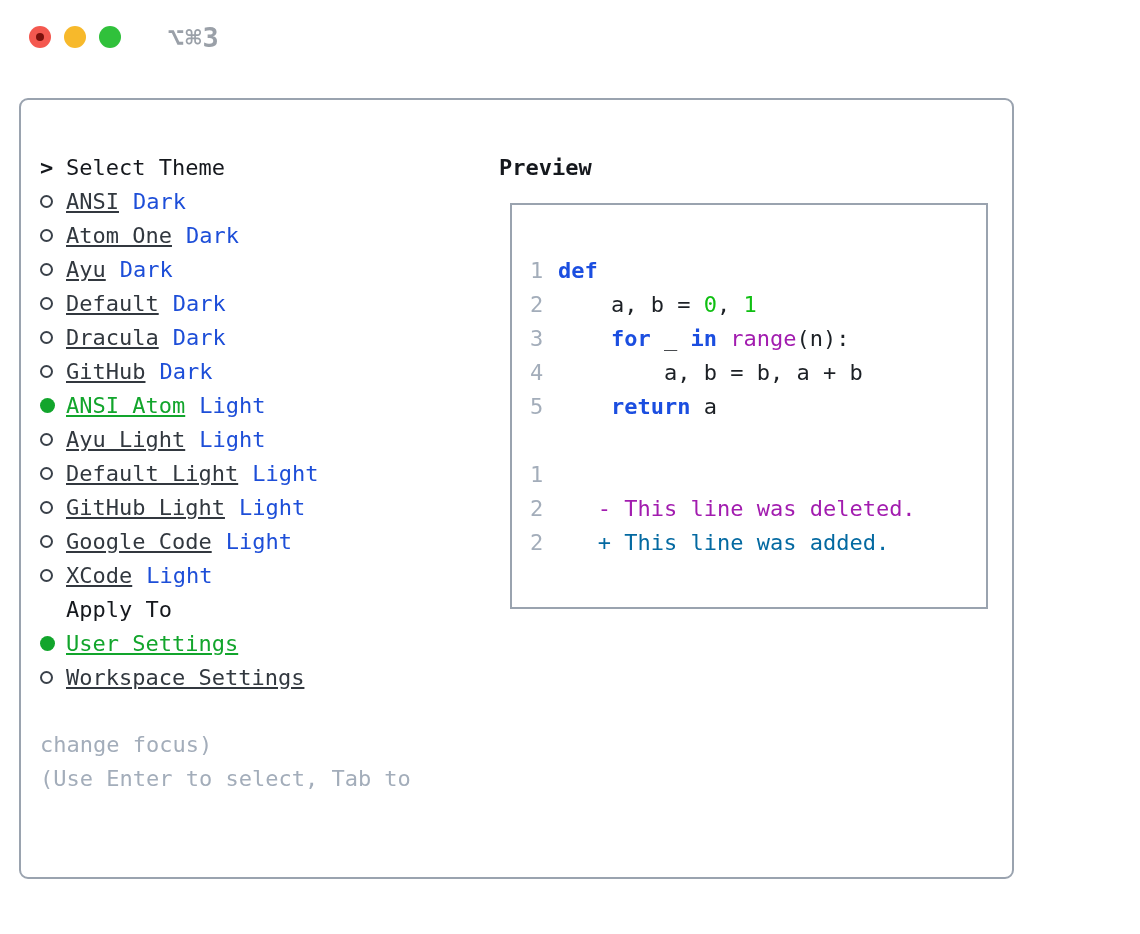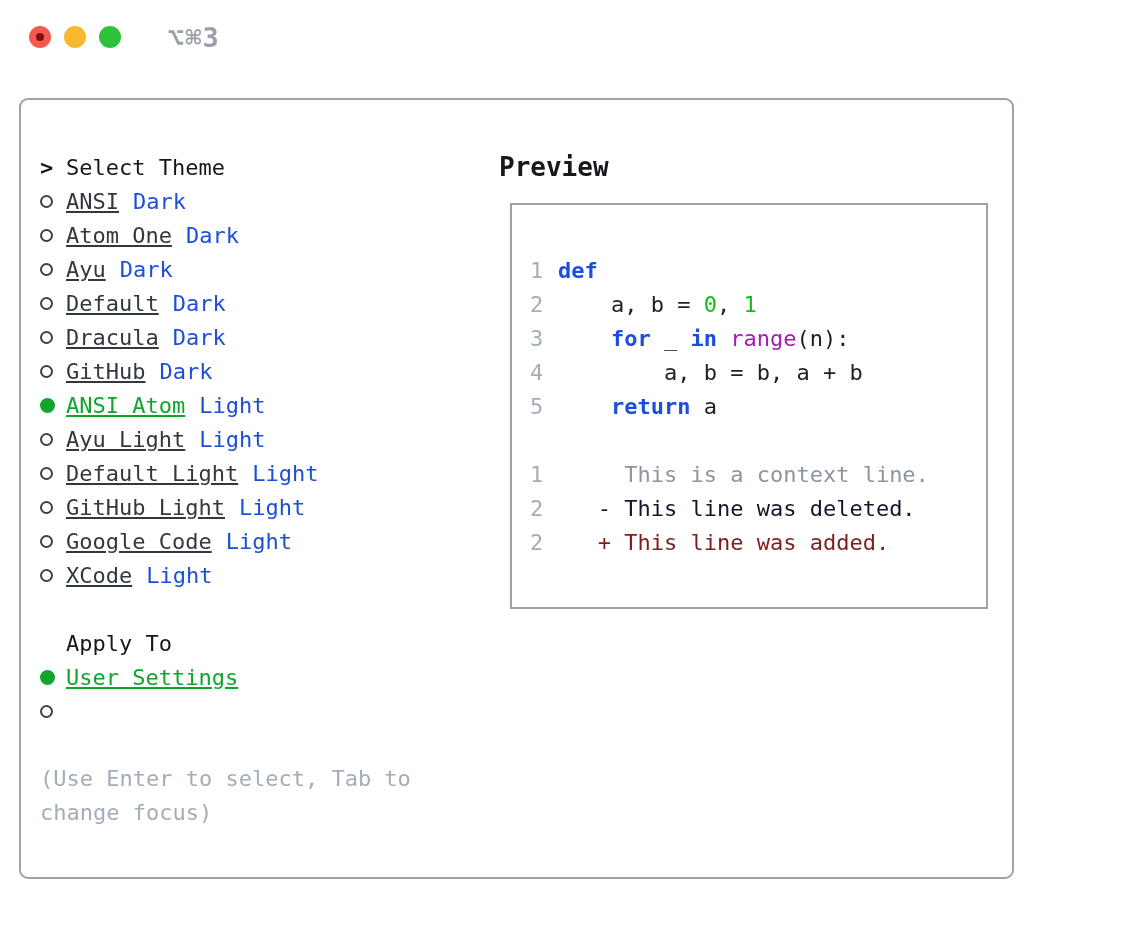--- a/index.html
+++ b/index.html
@@ -43,47 +43,47 @@
   }
   .radio.on { width: 15px; height: 15px; border: none; background: #12a52c; }
   .hdr-prefix { font-weight: bold; color: #15181d; font-size: 22px; }
   .name { color: #32383f; white-space: pre; text-decoration: underline; }
   .tag  { color: #1d4ed8; margin-left: 14px; white-space: pre; }
   .row.selected .name { color: #12a52c; }
   .hdr { font-weight: normal; color: #15181d; white-space: pre; }
   .subhdr { color: #15181d; white-space: pre; }
 
   .left-col { position: absolute; left: 19px; top: 50px; width: 440px; }
-  .apply-block { margin-top: 34px; }
+  .apply-block { }
   .hint-block { margin-top: 34px; }
   .hint-line { height: 34px; line-height: 34px; font-size: 22px; color: #a3adba; white-space: pre; }
 
   
   .preview-title {
     position: absolute; left: 478px; top: 50px; height: 34px;
     display: flex; align-items: center;
-    font-size: 26px; font-weight: bold; color: #15181d;
+    font-size: 22px; font-weight: bold; color: #15181d;
   }
   .preview-box {
     position: absolute; left: 489px; top: 103px;
     width: 478px; height: 406px;
     border: 2px solid #9aa3af; background: #ffffff;
     padding-top: 48px; overflow: hidden;
   }
   .code-line { display: flex; align-items: center; height: 34px; padding-left: 18px; font-size: 22px; }
   .ln { width: 28px; flex: 0 0 28px; color: #a3adba; white-space: pre; }
   .cd { display: flex; white-space: pre; }
   .seg { white-space: pre; }
   .seg.pl  { color: #1c2025; }
   .seg.kw  { color: #1b4ee0; font-weight: bold; }
   .seg.fn  { color: #a21caf; }
   .seg.nu  { color: #0fbf12; }
   .seg.ctx { color: #8c96a2; }
-  .seg.del { color: #0f172a; }
-  .seg.add { color: #7f1d1d; }
+  .seg.del { color: #a21caf; }
+  .seg.add { color: #0369a1; }
 </style>
 </head>
 <body>
 
 <div class="titlebar">
   <div class="light red"></div>
   <div class="light yellow"></div>
   <div class="light green"></div>
   <div class="win-title">⌥⌘3</div>
 </div>
@@ -207,28 +207,29 @@
               <span class="radio on"></span>
             </span>
     <span class="name">User Settings</span>
 
   </div>
 
   <div class="row">
     <span class="marker-slot">
               <span class="radio"></span>
             </span>
+    <span class="name">Workspace Settings</span>
 
   </div>
 </div>
     </div>
 
     <div class="hint-block">
+      <div class="hint-line">change focus)</div>
       <div class="hint-line">(Use Enter to select, Tab to</div>
-      <div class="hint-line">change focus)</div>
     </div>
   </div>
 
   <div class="preview-title">Preview</div>
 
   <div class="preview-box">
     <div id="code-block">
   <div class="code-line">
     <span class="ln">1</span>
     <span class="cd"><span class="seg kw">def</span></span>
@@ -254,21 +255,20 @@
     <span class="cd"><span class="seg pl">    </span><span class="seg kw">return</span><span class="seg pl"> a</span></span>
   </div>
 
   <div class="code-line">
     <span class="ln"></span>
     <span class="cd"></span>
   </div>
 
   <div class="code-line">
     <span class="ln">1</span>
-    <span class="cd"><span class="seg ctx">     This is a context line.</span></span>
   </div>
 
   <div class="code-line">
     <span class="ln">2</span>
     <span class="cd"><span class="seg del">   - This line was deleted.</span></span>
   </div>
 
   <div class="code-line">
     <span class="ln">2</span>
     <span class="cd"><span class="seg add">   + This line was added.</span></span>

